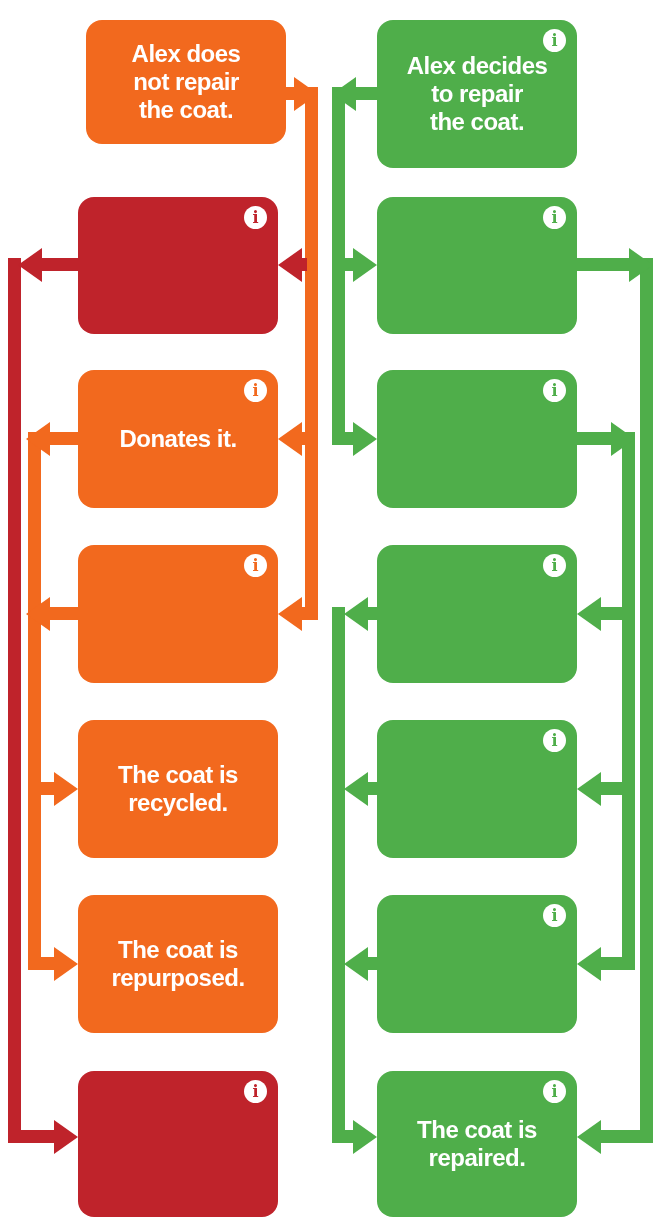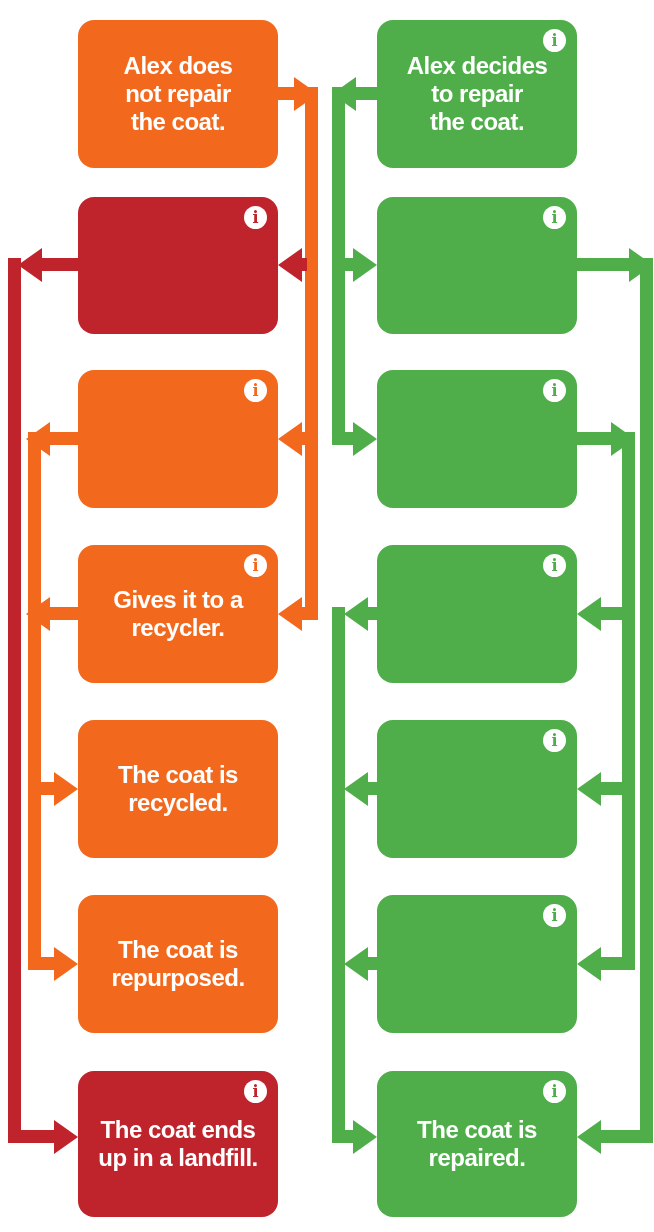--- a/index.html
+++ b/index.html
@@ -125,62 +125,59 @@
   <div class="hl bg-g" style="left:599px;top:957px;width:23px"></div>
   <div class="ar ar-l cg" style="left:577px;top:947px"></div>
 
   <div class="hl bg-r" style="left:21px;top:1130px;width:35px"></div>
   <div class="ar ar-r cr" style="left:54px;top:1120px"></div>
   <div class="hl bg-g" style="left:345px;top:1130px;width:10px"></div>
   <div class="ar ar-r cg" style="left:353px;top:1120px"></div>
   <div class="hl bg-g" style="left:599px;top:1130px;width:41px"></div>
   <div class="ar ar-l cg" style="left:577px;top:1120px"></div>
 
-  <div class="box o" style="left:78px;top:20px;height:148px">
+  <div class="box o" style="left:86px;top:20px;height:124px">
     <div class="label">Alex does
 not repair
 the coat.</div>
   </div>
 
   <div class="box r" style="left:78px;top:197px;height:137px">
     <div class="info">
         <span>i</span>
       </div>
   </div>
 
   <div class="box o" style="left:78px;top:370px;height:138px">
     <div class="info">
         <span>i</span>
       </div>
+    <div class="label">Donates it.</div>
   </div>
 
   <div class="box o" style="left:78px;top:545px;height:138px">
     <div class="info">
         <span>i</span>
       </div>
-    <div class="label">Gives it to a
-recycler.</div>
   </div>
 
   <div class="box o" style="left:78px;top:720px;height:138px">
     <div class="label">The coat is
 recycled.</div>
   </div>
 
   <div class="box o" style="left:78px;top:895px;height:138px">
     <div class="label">The coat is
 repurposed.</div>
   </div>
 
   <div class="box r" style="left:78px;top:1071px;height:146px">
     <div class="info">
         <span>i</span>
       </div>
-    <div class="label">The coat ends
-up in a landfill.</div>
   </div>
 
   <div class="box g" style="left:377px;top:20px;height:148px">
     <div class="info">
         <span>i</span>
       </div>
     <div class="label">Alex decides
 to repair
 the coat.</div>
   </div>

